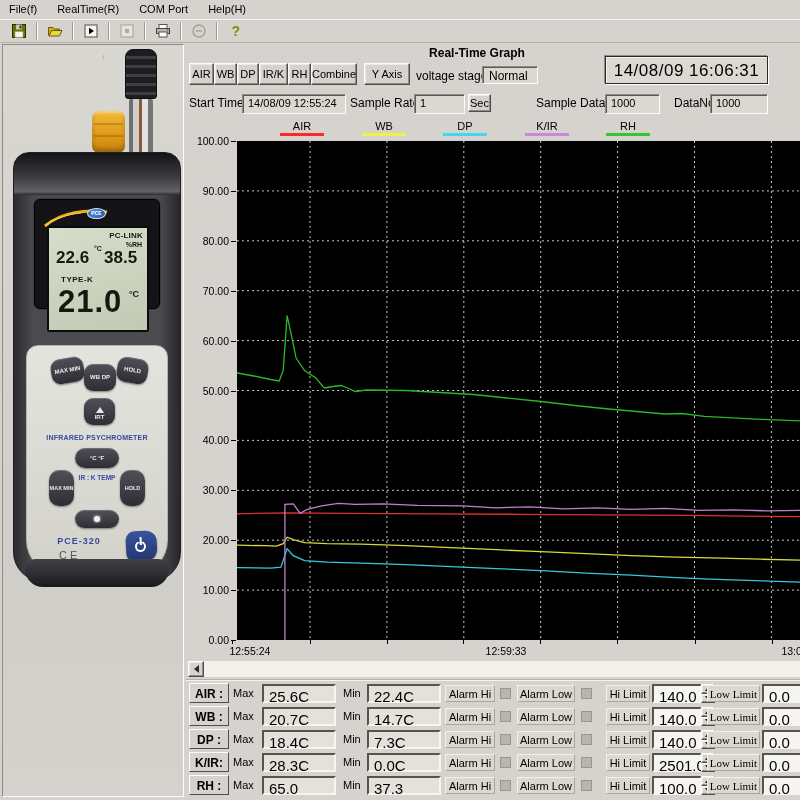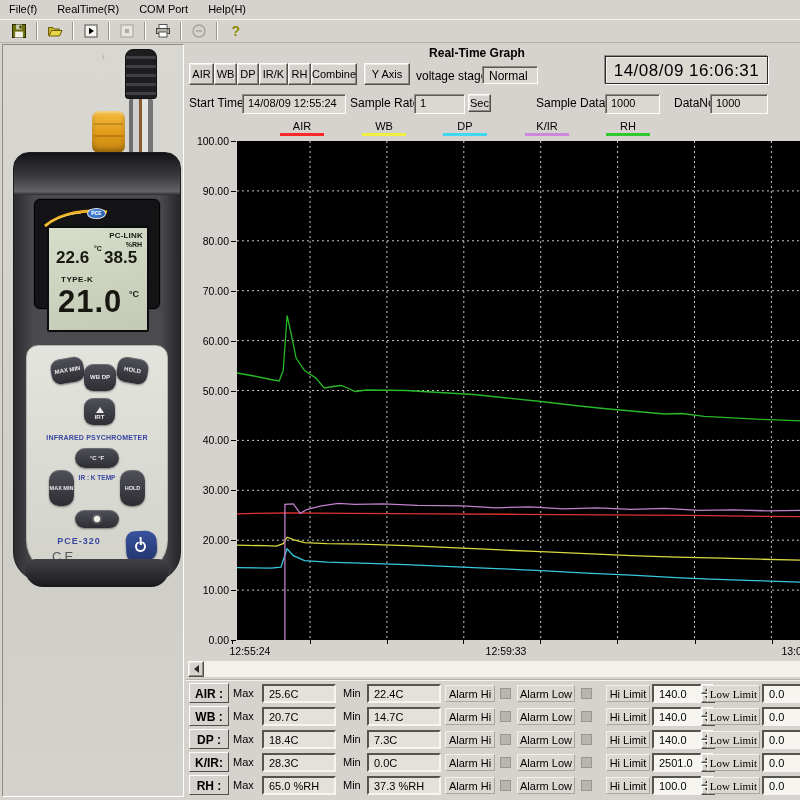--- a/index.html
+++ b/index.html
@@ -67,21 +67,21 @@
   .arr-left { width:0; height:0; border:4px solid transparent; border-right:5px solid #2a2a28; margin-right:3px; }
 
   
   #table { position:absolute; left:0; top:636px; width:614px; height:131px; border-top:1px solid #b3b1aa; box-shadow:0 1px 0 #f4f3ef inset; }
   .trow { position:absolute; left:0; width:614px; height:21px; }
   .rlabel { position:absolute; left:3px; top:0; width:40px; height:20px; font-size:12px; font-weight:bold;
             display:flex; align-items:flex-end; justify-content:center; padding-bottom:1px;
             background:#d6d3ce; border:1px solid; border-color:#fdfdfb #4e4e4a #4e4e4a #fdfdfb; }
   .tlbl { position:absolute; top:4px; font-size:11px; }
   .tlbl.max{left:47px;} .tlbl.min{left:157px;}
-  .tfield { position:absolute; top:1px; height:19px; padding:2px 0 0 5px; font-size:11px; }
+  .tfield { position:absolute; top:1px; height:19px; padding:2px 0 0 5px; font-size:15px; }
   .fmax{left:76px;width:74px;} .fmin{left:181px;width:74px;}
   .flatbox { position:absolute; top:2px; height:17px; padding:2px 0 0; text-align:center; font-size:11px;
              background:#dbd8d2; border:1px solid; border-color:#f2f1ec #a8a69e #a8a69e #f2f1ec; }
   .ahi{left:259px;width:50px;} .alo{left:331px;width:58px;} .hil{left:420px;width:44px;} .lol{left:521px;width:53px;font-family:Liberation Serif, serif;}
   .ind { position:absolute; top:5px; width:11px; height:11px; border:1px solid #98968e; }
   .ind1{left:314px;} .ind2{left:395px;}
   .fhi{left:466px;width:50px;background:#f6f5f0;}
   .flo{left:576px;width:50px;background:#f6f5f0;}
   .spin { position:absolute; left:515px; top:1px; width:14px; height:19px; display:flex; flex-direction:column; }
   .spin > div { flex:1; display:flex; align-items:center; justify-content:center; }
@@ -128,21 +128,21 @@
   #d-irt{left:57px;top:52px;width:31px;height:27px;}
   .warn-tri{width:0;height:0;border:4px solid transparent;border-bottom:6px solid #e8e8e8;margin-bottom:1px;}
   #d-label{position:absolute;left:0;top:88px;width:100%;text-align:center;color:#3947a0;font-size:7px;font-weight:bold;letter-spacing:.2px;}
   #d-cf{left:48px;top:102px;width:44px;height:20px;border-radius:10px;}
   #d-maxmin2{left:22px;top:124px;width:25px;height:36px;border-radius:10px;font-size:5.5px;}
   #d-hold2{left:93px;top:124px;width:25px;height:36px;border-radius:10px;font-size:5.5px;}
   #d-center{position:absolute;left:48px;top:128px;width:44px;text-align:center;color:#3947a0;font-size:6.5px;font-weight:bold;line-height:8px;}
   #d-light{left:48px;top:164px;width:44px;height:18px;border-radius:10px;}
   .bulb{width:6px;height:6px;border-radius:50%;background:#f2f2e8;box-shadow:0 0 3px #fff;}
   #d-model{position:absolute;left:14px;top:190px;width:76px;text-align:center;color:#3947a0;font-size:9px;font-weight:bold;letter-spacing:1px;}
-  #d-ce{position:absolute;left:25px;top:203px;font-size:13px;letter-spacing:3px;color:#55555a;}
+  #d-ce{position:absolute;left:32px;top:203px;font-size:11px;letter-spacing:3px;color:#55555a;}
   #d-power{position:absolute;left:99px;top:185px;width:31px;height:31px;border-radius:9px 11px 13px 9px;
      background:linear-gradient(180deg,#38539e,#22356e);box-shadow:0 1px 2px rgba(0,0,0,.4);transform:rotate(-3deg);}
   .psym{position:absolute;left:9px;top:10px;width:11px;height:11px;border:2px solid #fff;border-radius:50%;}
   .pgap{position:absolute;left:12px;top:8px;width:5px;height:3px;background:#2b4186;}
   .pbar{position:absolute;left:14px;top:6px;width:2px;height:8px;background:#fff;}
   #dev-bumper{position:absolute;left:22px;top:514px;width:144px;height:28px;z-index:3;border-radius:10px 10px 18px 18px;
      background:linear-gradient(180deg,#414147,#232327 80%,#17171a);}
 </style>
 </head>
 <body>

